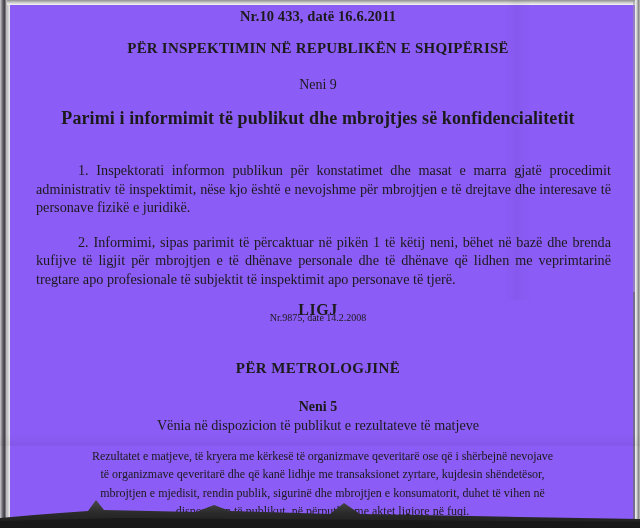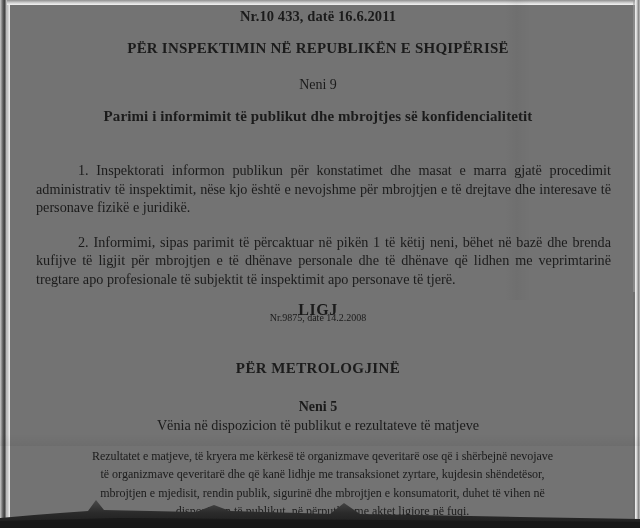--- a/index.html
+++ b/index.html
@@ -7,21 +7,21 @@
     margin: 0;
     padding: 0;
     background: #ffffff;
   }
 
   #page {
     position: relative;
     width: 640px;
     height: 528px;
     overflow: hidden;
-    background: #737373;
+    background: #8b5cf6;
     font-family: "Liberation Serif", "DejaVu Serif", serif;
     color: #1b1b1b;
   }
 
   
   .edge-left {
     position: absolute;
     left: 0; top: 0;
     width: 7px; height: 528px;
     background: linear-gradient(to right,#cfcfcf 0%,#6f6f6f 35%,#3a3a3a 62%,#8d8d8d 85%,#e9e9e9 100%);
@@ -92,21 +92,21 @@
   .doc-title {
     position: absolute; left: 0; top: 40px; width: 612px;
     font-size: 15px; font-weight: bold; letter-spacing: .2px;
   }
   .article-no-1 {
     position: absolute; left: 0; top: 77px; width: 612px;
     font-size: 14px; font-weight: normal;
   }
   .article-title-1 {
     position: absolute; left: 0; top: 108px; width: 612px;
-    font-size: 15px; font-weight: bold; letter-spacing: .1px;
+    font-size: 18px; font-weight: bold; letter-spacing: .1px;
   }
 
   .body-block {
     position: absolute;
     left: 8px; top: 145px;
     width: 607px;
     font-size: 14.2px;
     line-height: 18.6px;
     text-align: justify;
   }

